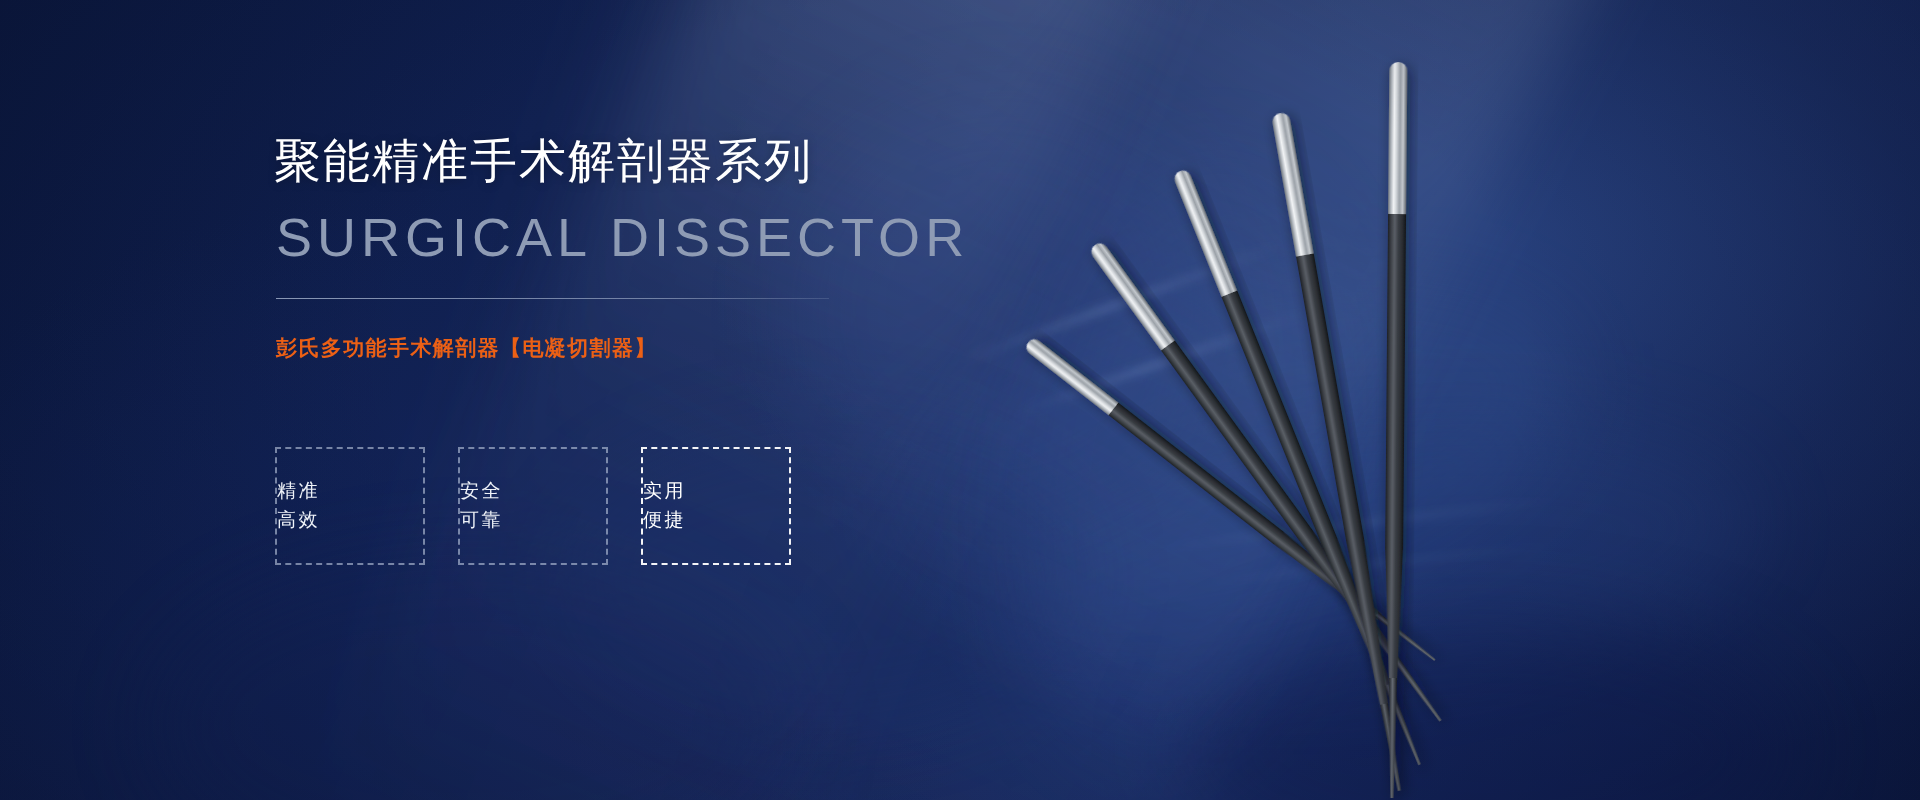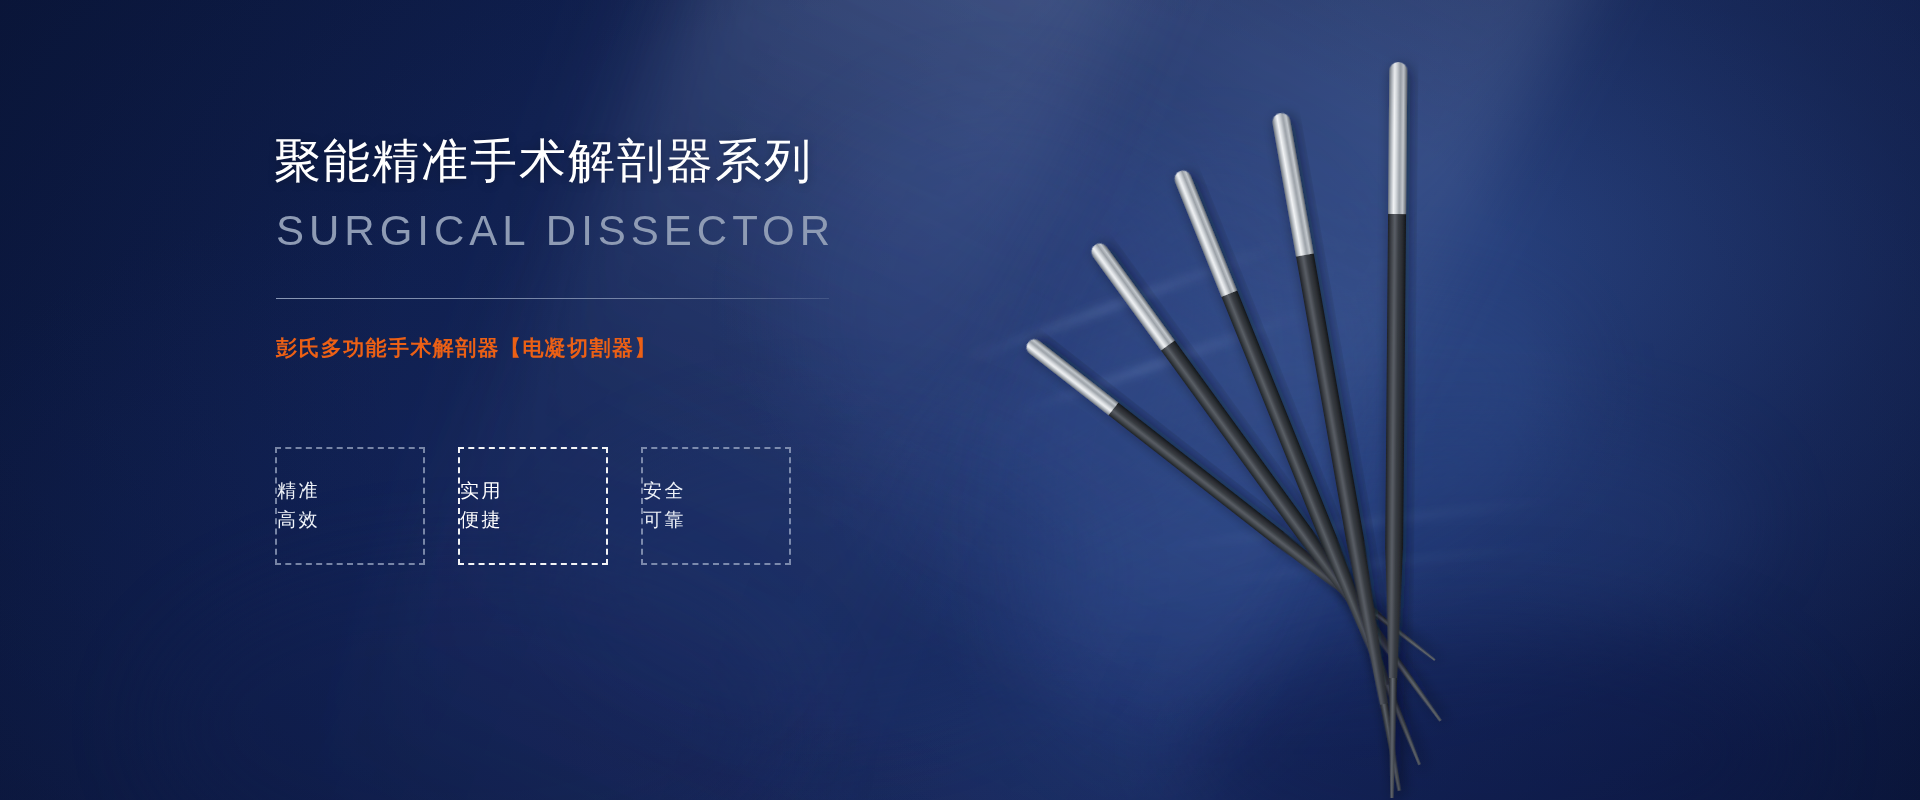--- a/index.html
+++ b/index.html
@@ -109,21 +109,21 @@
     letter-spacing: 2px;
     color: #ffffff;
     font-weight: 400;
     white-space: nowrap;
     text-shadow: 0 1px 10px rgba(0,0,0,0.28);
   }
   .subhead {
     position: absolute;
     top: 208px;
     left: 2px;
-    font-size: 42px;
+    font-size: 54px;
     line-height: 1.1;
     letter-spacing: 5px;
     color: #8e9bb4;
     font-weight: 300;
     white-space: nowrap;
   }
   .divider {
     position: absolute;
     top: 298px;
     left: 2px;
@@ -280,26 +280,26 @@
 
     <div class="tagline">彭氏多功能手术解剖器【电凝切割器】</div>
 
     <div class="features">
 
       <div class="feature-box">
         <span class="feature-line">精准</span>
         <span class="feature-line">高效</span>
       </div>
 
+      <div class="feature-box">
+        <span class="feature-line">安全</span>
+        <span class="feature-line">可靠</span>
+      </div>
+
       <div class="feature-box bright">
         <span class="feature-line">实用</span>
         <span class="feature-line">便捷</span>
       </div>
 
-      <div class="feature-box">
-        <span class="feature-line">安全</span>
-        <span class="feature-line">可靠</span>
-      </div>
-
     </div>
   </div>
 
 </div>
 
 </body></html>

